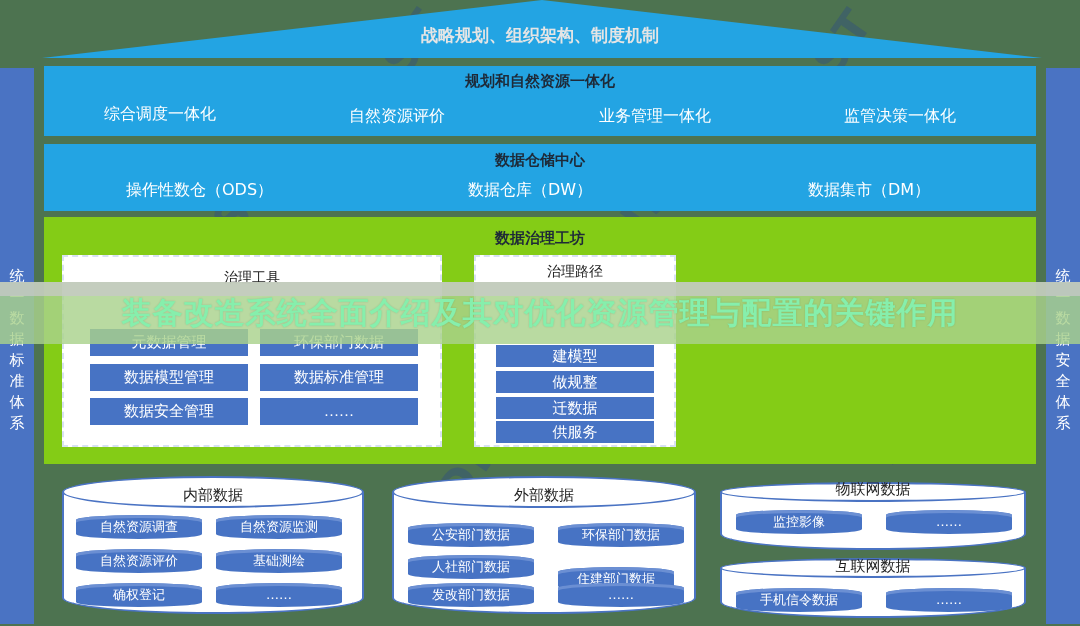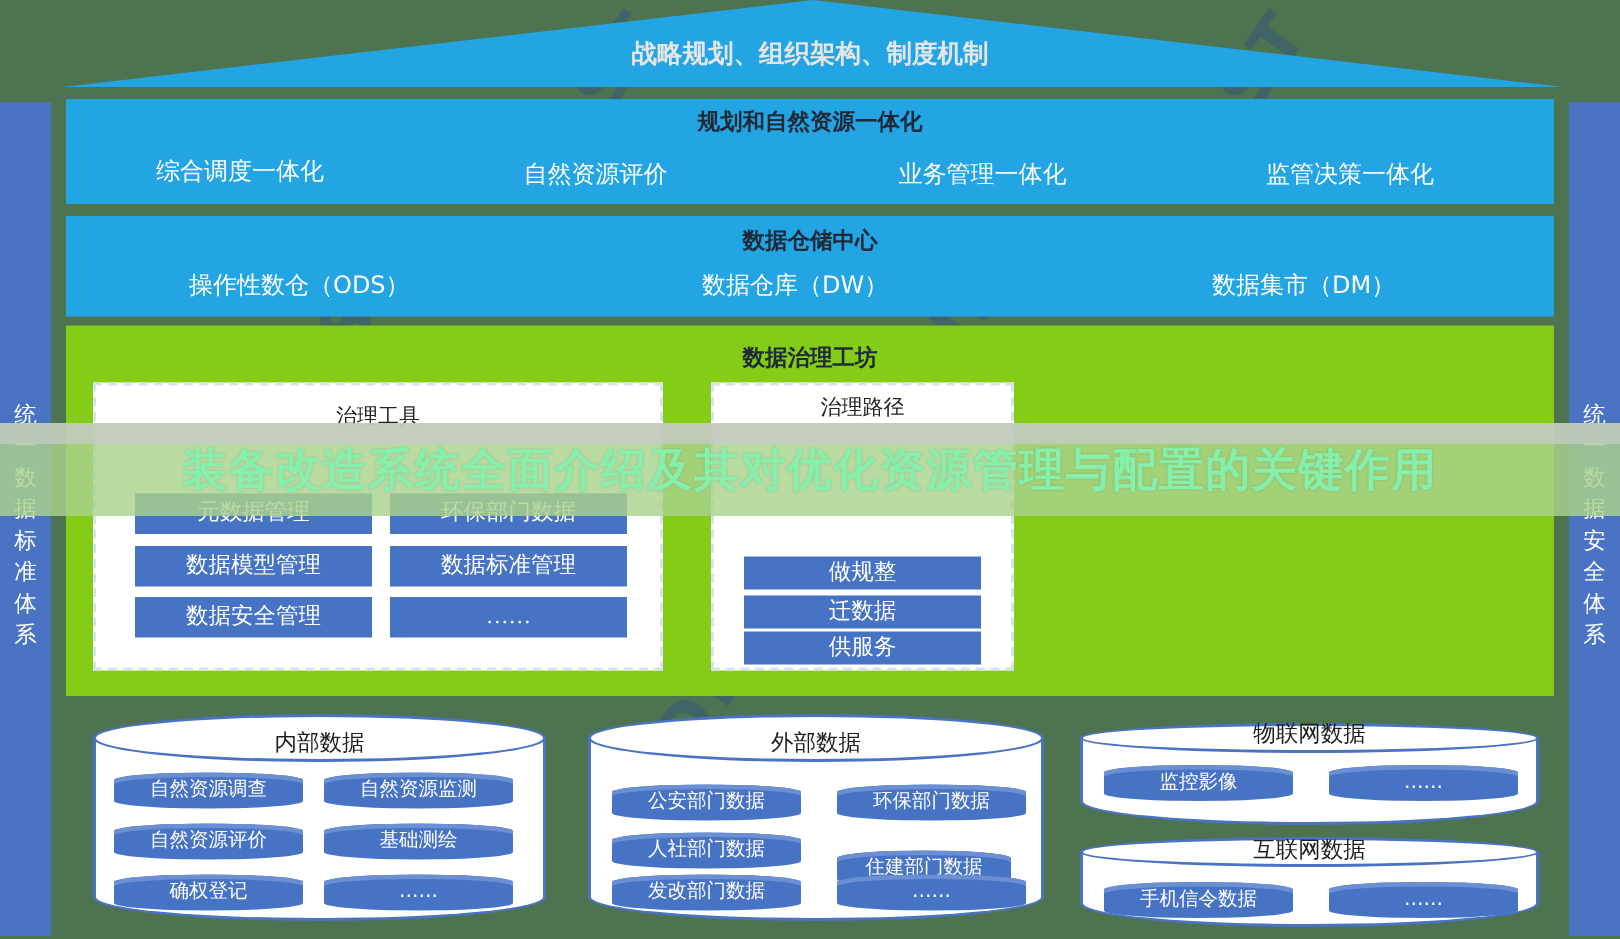--- a/index.html
+++ b/index.html
@@ -166,20 +166,21 @@
     <div class="tool-btn" style="left:26px;top:72px;">元数据管理</div>
     <div class="tool-btn" style="left:196px;top:72px;">环保部门数据</div>
     <div class="tool-btn" style="left:26px;top:107px;">数据模型管理</div>
     <div class="tool-btn" style="left:196px;top:107px;">数据标准管理</div>
     <div class="tool-btn" style="left:26px;top:141px;">数据安全管理</div>
     <div class="tool-btn" style="left:196px;top:141px;">……</div>
   </div>
 
   <div class="panel" style="left:430px;top:38px;width:202px;height:192px;">
     <div class="panel-title" style="top:6px;">治理路径</div>
+    <div class="path-btn" style="top:88px;">建模型</div>
     <div class="path-btn" style="top:114px;">做规整</div>
     <div class="path-btn" style="top:140px;">迁数据</div>
     <div class="path-btn" style="top:164px;">供服务</div>
   </div>
 
 </div>
 
 <div class="cyl" style="left:62px;top:476px;width:302px;height:138px;">
   <div class="cyl-body" style="top:16px;height:122px;"></div>
   <div class="cyl-top"></div>

